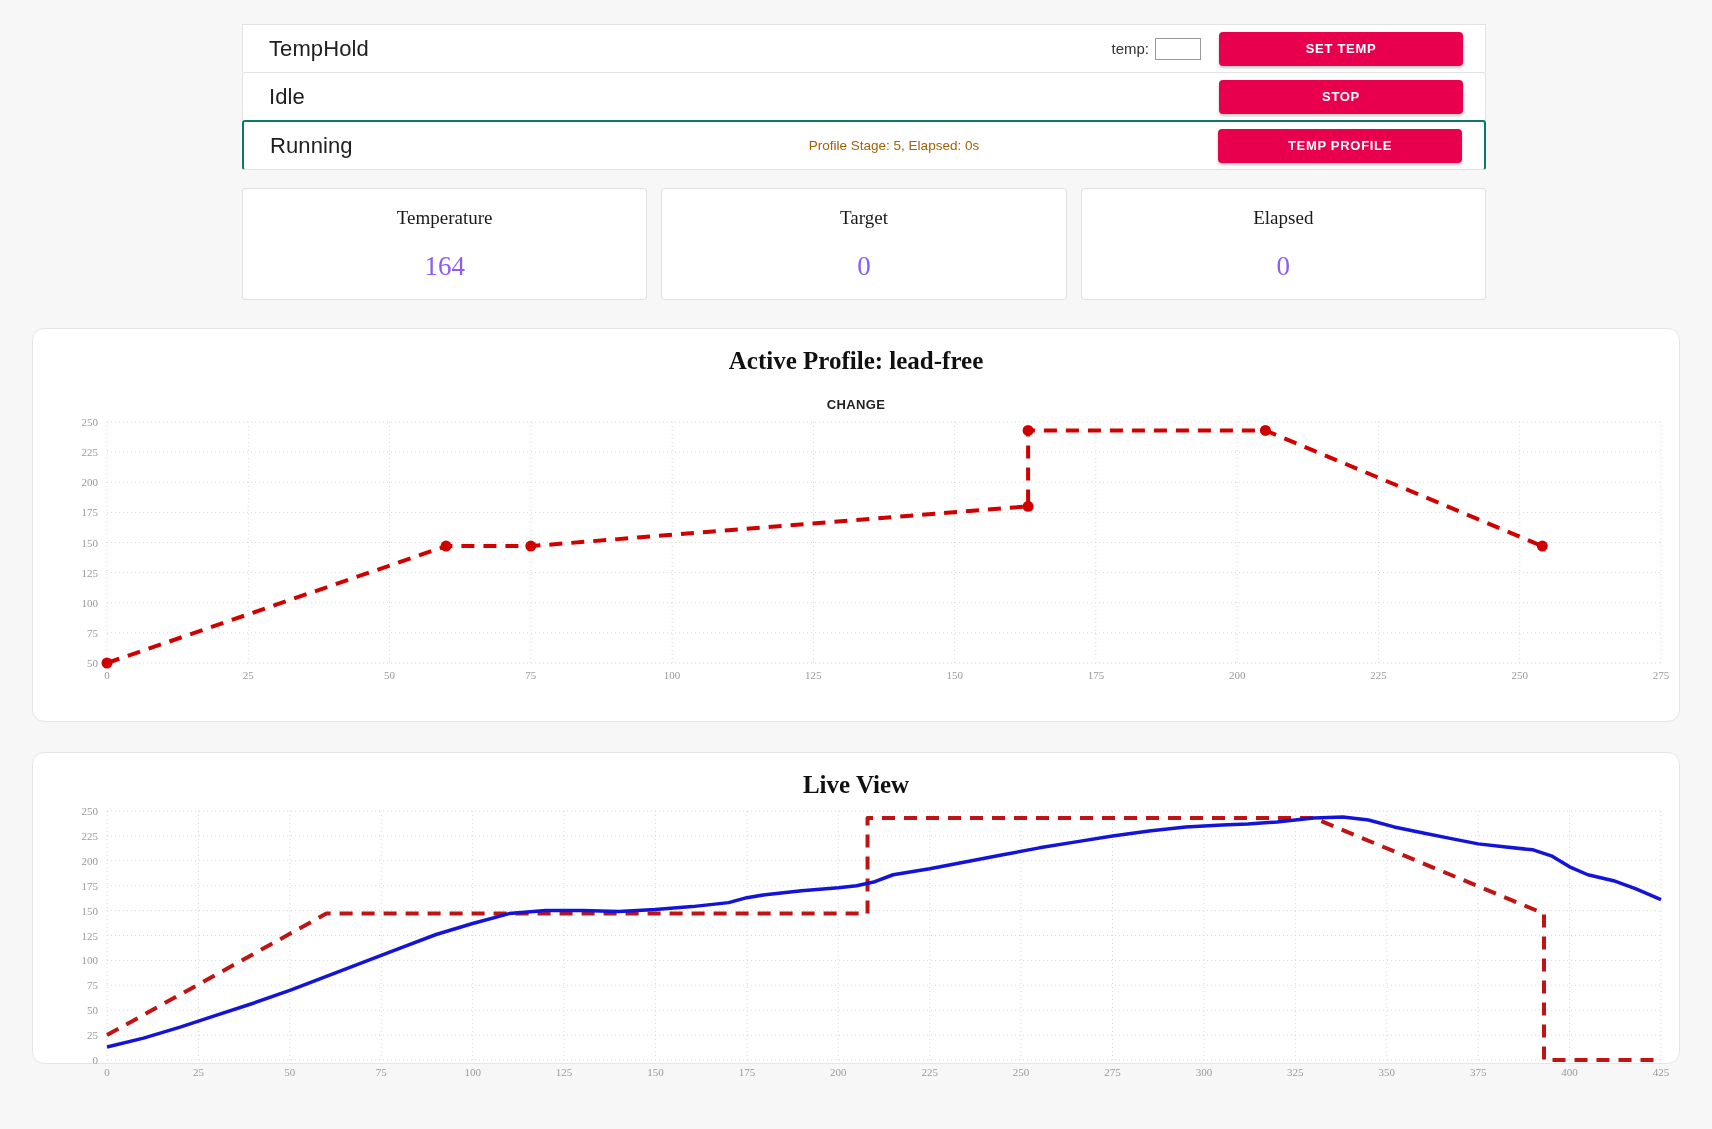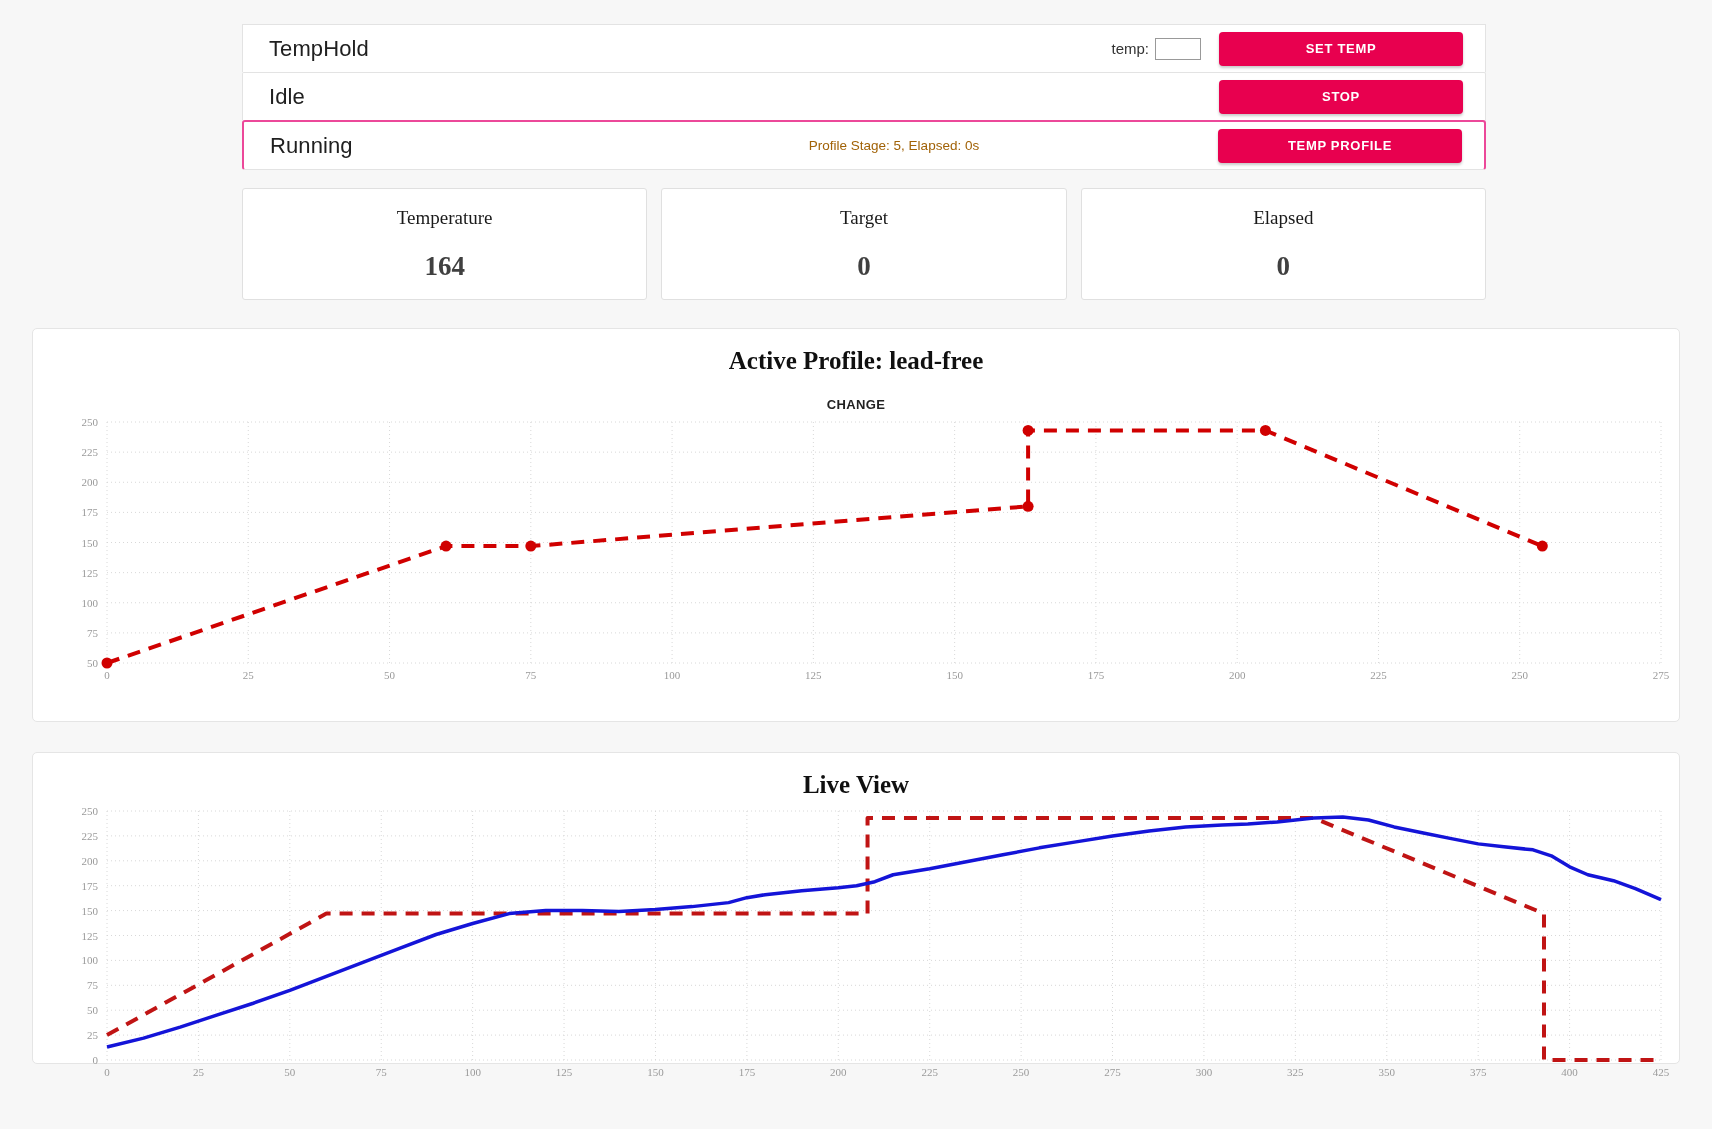--- a/index.html
+++ b/index.html
@@ -33,21 +33,21 @@
     align-items: center;
     background: #ffffff;
     border: 1px solid #e3e3e3;
     border-bottom: none;
     height: 48px;
     padding: 0 0 0 0;
     box-sizing: border-box;
   }
   .ctrl-row.first { border-radius: 2px 2px 0 0; }
   .ctrl-row.active {
-    border: 2px solid #ec4899;
+    border: 2px solid #0f766e;
     border-radius: 3px;
     height: 50px;
   }
 
   .ctrl-label {
     font-size: 22px;
     color: #202020;
     padding-left: 26px;
     width: 300px;
     font-weight: 400;
@@ -125,32 +125,32 @@
     justify-content: center;
     font-family: "Liberation Serif", serif;
   }
   .card-title {
     font-size: 19px;
     color: #1a1a1a;
     margin-bottom: 22px;
   }
   .card-value {
     font-size: 27px;
-    font-weight: bold;
-    color: #404040;
+    font-weight: normal;
+    color: #8b5cf6;
   }
 
   
   .panel {
     position: absolute;
     left: 32px;
     width: 1648px;
     background: #ffffff;
     border: 1px solid #e5e5e5;
-    border-radius: 5px;
+    border-radius: 12px;
     box-sizing: border-box;
   }
   #panel-profile { top: 328px; height: 394px; }
   #panel-live    { top: 752px; height: 312px; }
 
   .panel-title {
     text-align: center;
     font-family: "Liberation Serif", serif;
     font-weight: bold;
     font-size: 25px;

